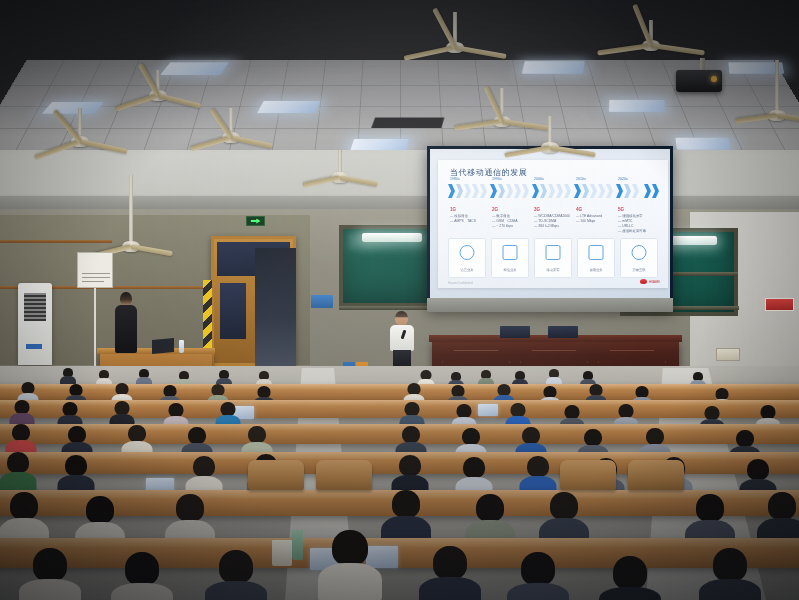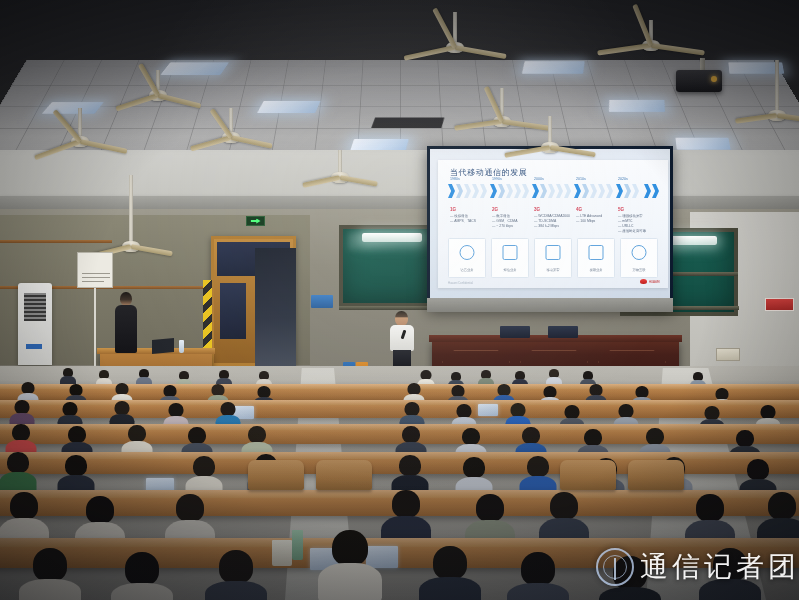--- a/index.html
+++ b/index.html
@@ -1029,18 +1029,14 @@
     <div class="head" style="top:0;width:34px;height:34px;background:#191614"></div>
     <div class="body" style="top:31px;width:62px;height:28px;background:#23282f"></div>
   </div>
   <div class="person" style="left:700px;top:548px;width:60px;height:58px">
     <div class="head" style="top:0;width:34px;height:34px;background:#1c1917"></div>
     <div class="body" style="top:31px;width:62px;height:32px;background:#343a45"></div>
   </div>
 
   <div class="grade"></div>
 
-  <div class="watermark">
-    <div class="wm-logo"></div>
-    <div class="wm-text">通信记者团</div>
-  </div>
 
 </div>
 
 </body></html>

